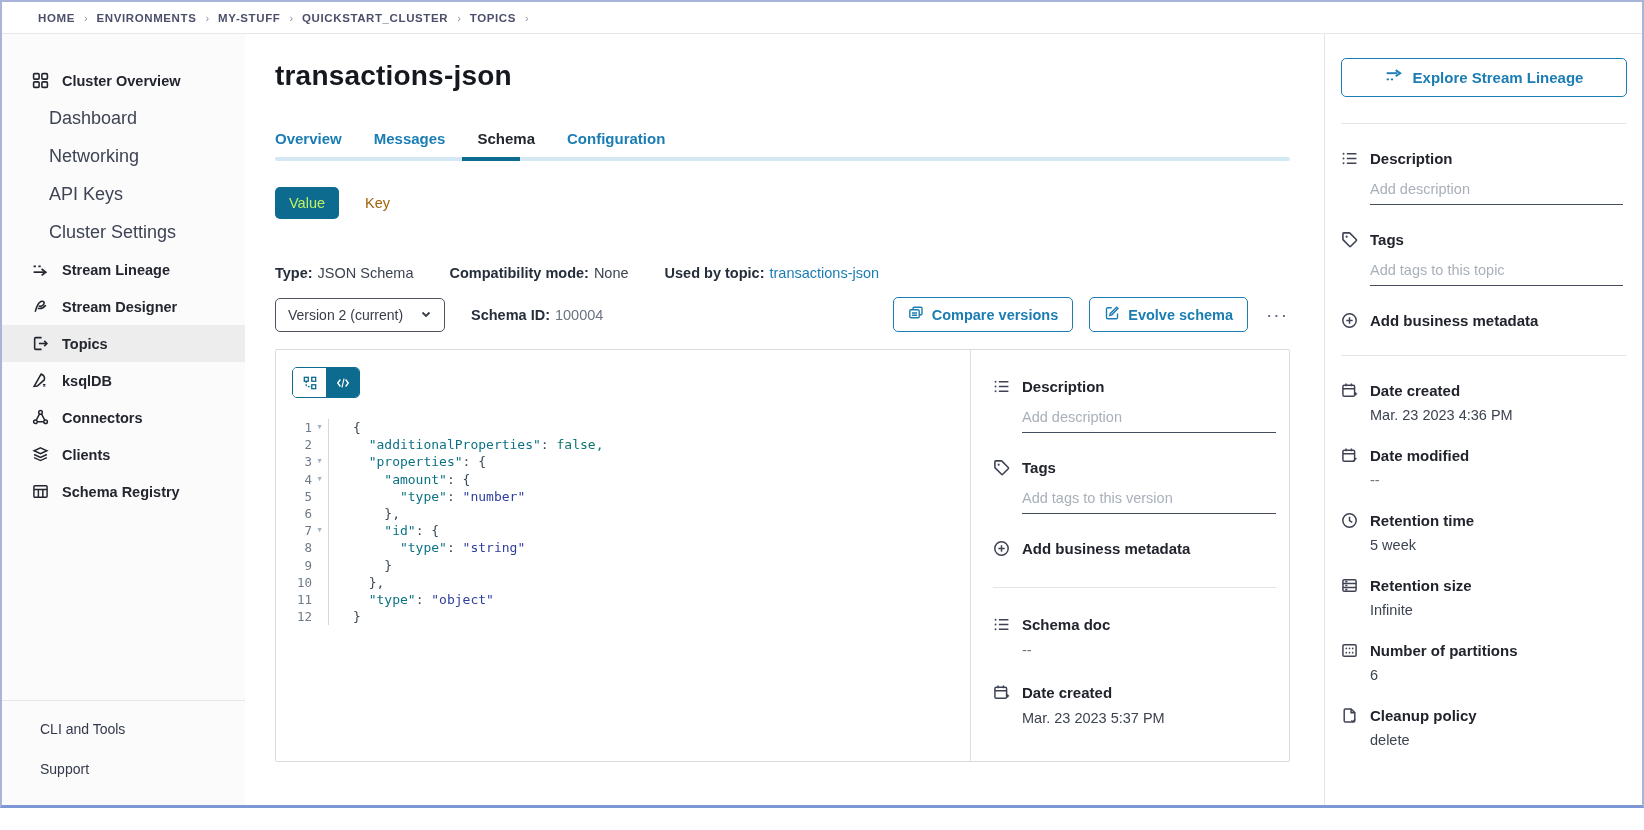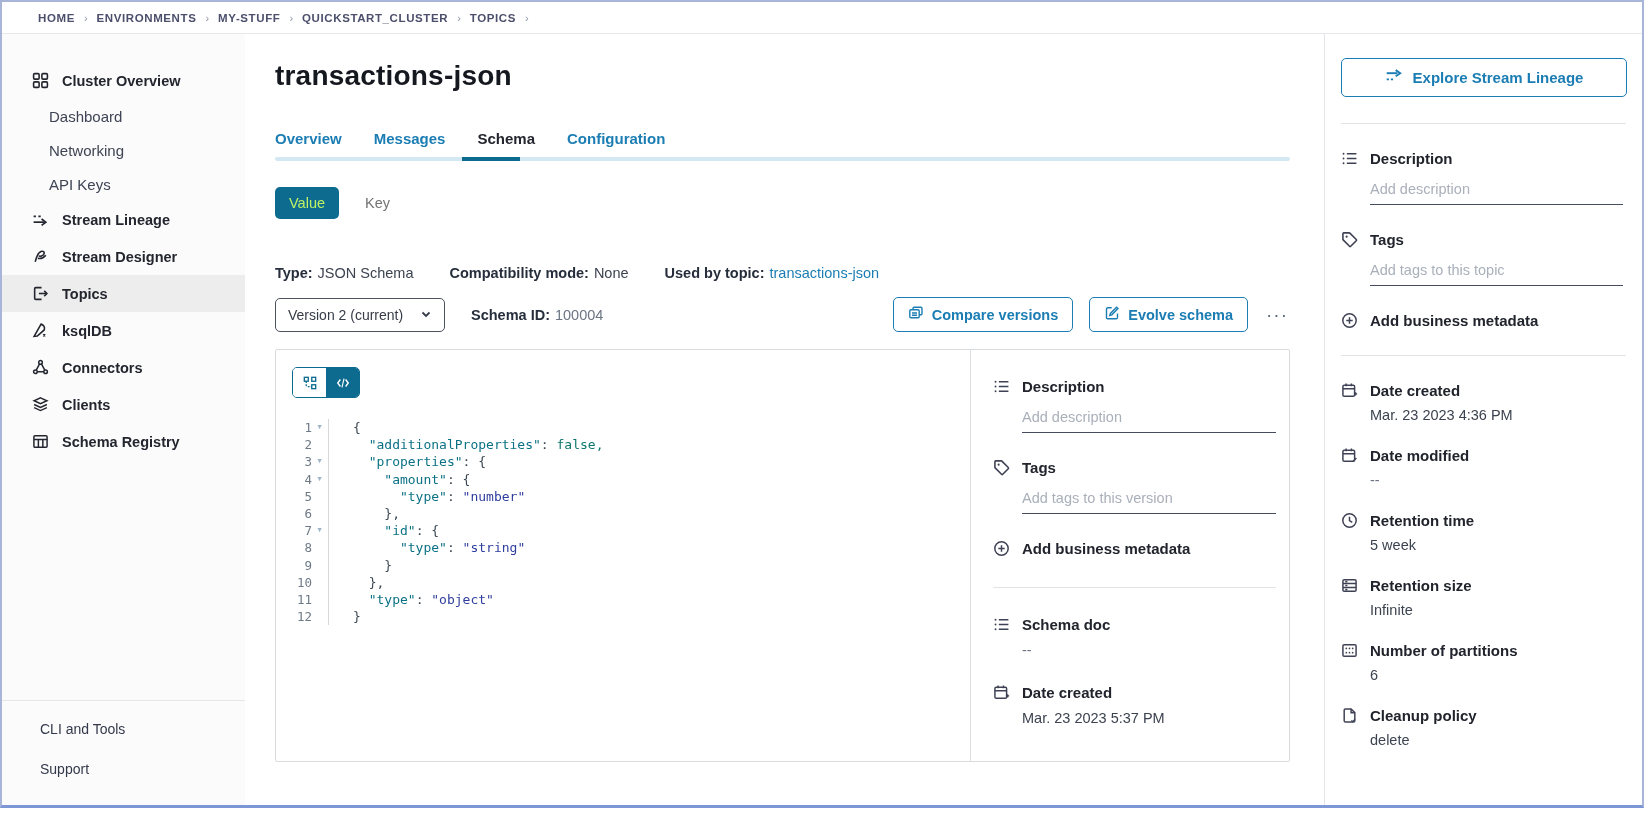--- a/index.html
+++ b/index.html
@@ -12,40 +12,40 @@
   .breadcrumb { height:32px; flex:0 0 32px; display:flex; align-items:center; padding-left:36px; background:#fff; border-bottom:1px solid #e7e8ec; }
   .crumb { font-size:11.5px; font-weight:700; letter-spacing:.6px; color:#4b4f6b; text-transform:uppercase; cursor:pointer; }
   .crumb-sep { margin:0 9px; color:#8d93a8; font-size:11px; }
 
   .body-row { flex:1; display:flex; min-height:0; }
 
   
   .sidebar { width:243px; flex:0 0 243px; background:#fbfbfc; display:flex; flex-direction:column; padding-top:28px; }
   .nav-item { display:flex; align-items:center; gap:13px; padding:10px 0 10px 30px; font-size:14.5px; font-weight:700; color:#23262e; cursor:pointer; }
   .nav-item .nicon { width:17px; height:17px; flex:0 0 17px; display:flex; align-items:center; justify-content:center; color:#23262e; }
-  .nav-item.sub { padding:8.5px 0 8.5px 47px; font-weight:400; color:#3e4453; font-size:15px; }
+  .nav-item.sub { padding:8.5px 0 8.5px 47px; font-weight:400; color:#3e4453; font-size:18px; }
   .nav-item.selected { background:#ededee; }
   .sidebar-spacer { flex:1; }
   .sidebar-divider { border-top:1px solid #e4e6e9; margin:0 0 8px 0; }
   .nav-foot { padding:12px 0 12px 38px; font-size:14px; color:#33394a; cursor:pointer; }
   .nav-foot:last-child { margin-bottom:16px; }
 
   
   .main { flex:1; min-width:0; padding:26px 34px 0 30px; display:flex; flex-direction:column; }
   .page-title { font-size:28px; font-weight:700; color:#15181e; letter-spacing:.2px; }
 
   .tabs { display:flex; gap:32px; margin-top:38px; }
   .tab { font-size:15px; font-weight:700; color:#1b7db3; padding-bottom:10px; cursor:pointer; }
   .tab.active { color:#23262e; }
   .tabs-bar { height:4px; background:#d3e8f3; position:relative; border-radius:2px; }
   .tabs-bar .active-seg { position:absolute; left:187px; width:58px; top:0; height:4px; background:#0c6b8e; }
 
   .vk-row { margin-top:26px; display:flex; align-items:center; gap:26px; }
   .btn-value { background:#0c6b8e; color:#bef264; font-size:14.5px; font-weight:400; border:none; border-radius:5px; padding:8px 14px; cursor:pointer; }
-  .link-key { color:#737373; font-size:14.5px; cursor:pointer; }
+  .link-key { color:#a16207; font-size:14.5px; cursor:pointer; }
 
   .meta-row { margin-top:46px; font-size:14.5px; color:#3c4350; display:flex; gap:36px; }
   .meta-row b { color:#262e3c; font-weight:700; margin-right:5px; }
   .meta-link { color:#1b7db3; cursor:pointer; }
 
   .version-row { margin-top:16px; display:flex; align-items:center; }
   .select-box { width:170px; height:34px; border:1px solid #4d525e; border-radius:5px; display:flex; align-items:center; justify-content:space-between; padding:0 12px; font-size:14px; color:#363c48; cursor:pointer; background:#fff; }
   .schema-id { margin-left:26px; font-size:14.5px; }
   .schema-id b { color:#262e3c; }
   .schema-id span.val { color:#6d7583; margin-left:5px; }
@@ -124,20 +124,23 @@
         <span>Cluster Overview</span>
       </div>
       <div class="nav-item sub">
           <span>Dashboard</span>
         </div>
       <div class="nav-item sub">
           <span>Networking</span>
         </div>
       <div class="nav-item sub">
           <span>API Keys</span>
+        </div>
+      <div class="nav-item sub">
+          <span>Cluster Settings</span>
         </div>
 
       <div class="nav-item">
         <span class="nicon">
           <svg width="17" height="17" viewBox="0 0 16 16" fill="none" stroke="currentColor" stroke-width="1.6">
               <path d="M1.5 5h2.2M6 5h2.2" stroke-dasharray="2.4 1.6"></path>
               <path d="M1.5 10.5h10"></path>
               <path d="M9 7.5l4 3-4 3" fill="none"></path>
             </svg>
         </span>

